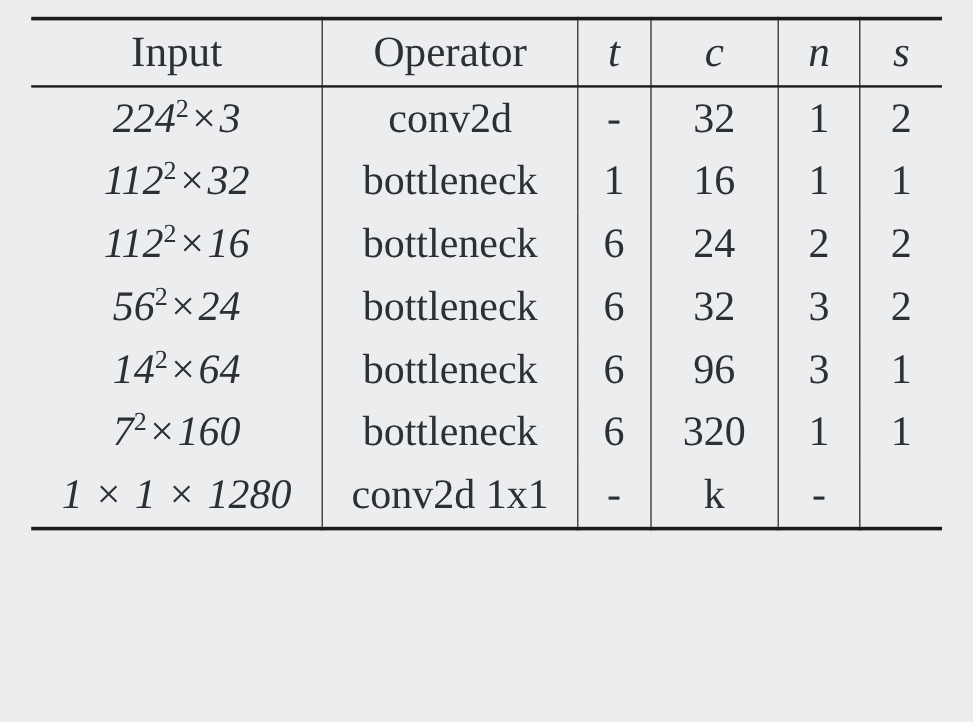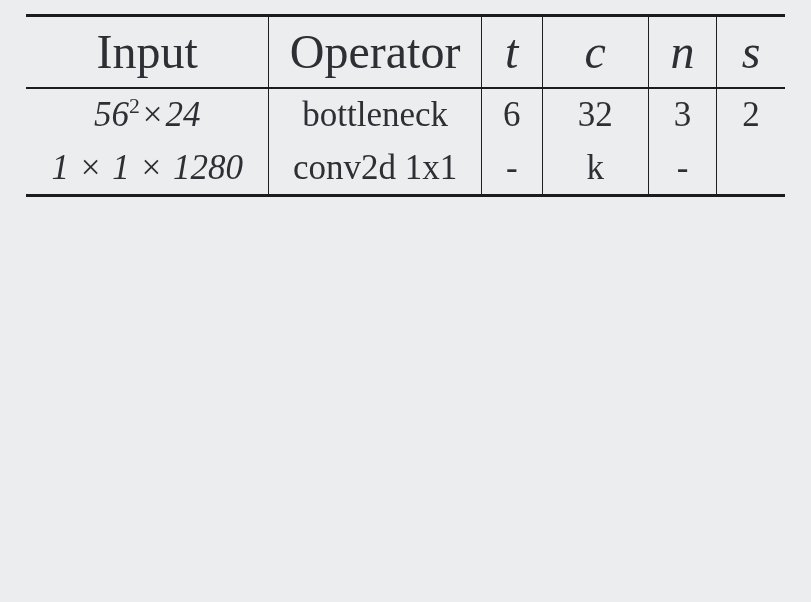--- a/index.html
+++ b/index.html
@@ -28,21 +28,21 @@
   col.c-s       { width:9%;  }
   th,td{
     text-align:center;
     font-weight:normal;
     padding:2px 4px 2px 4px;
     font-size:35px;
     line-height:1.38;
     white-space:nowrap;
   }
   th{
-    font-size:48px;
+    font-size:36px;
   }
   th.sep, td.sep{
     border-right:1.6px solid #1e1f21;
   }
   .toprule   { border-top:3px solid #1b1c1e; }
   .midrule   { border-top:2px solid #1b1c1e; }
   .bottomrule{ border-bottom:3px solid #1b1c1e; }
   .math{
     font-family:"Times New Roman",Times,serif;
     font-style:italic;
@@ -76,26 +76,66 @@
         <th class="sep">Input</th>
         <th class="sep">Operator</th>
         <th class="sep"><span class="math">t</span></th>
         <th class="sep"><span class="math">c</span></th>
         <th class="sep"><span class="math">n</span></th>
         <th><span class="math">s</span></th>
       </tr>
     </thead>
     <tbody id="tbody" class="midrule">
         <tr>
+          <td class="sep"><span class="math">224<sup>2</sup><span class="times">×</span>3</span></td>
+          <td class="sep">conv2d</td>
+          <td class="sep">-</td>
+          <td class="sep">32</td>
+          <td class="sep">1</td>
+          <td>2</td>
+        </tr>
+        <tr>
+          <td class="sep"><span class="math">112<sup>2</sup><span class="times">×</span>32</span></td>
+          <td class="sep">bottleneck</td>
+          <td class="sep">1</td>
+          <td class="sep">16</td>
+          <td class="sep">1</td>
+          <td>1</td>
+        </tr>
+        <tr>
+          <td class="sep"><span class="math">112<sup>2</sup><span class="times">×</span>16</span></td>
+          <td class="sep">bottleneck</td>
+          <td class="sep">6</td>
+          <td class="sep">24</td>
+          <td class="sep">2</td>
+          <td>2</td>
+        </tr>
+        <tr>
           <td class="sep"><span class="math">56<sup>2</sup><span class="times">×</span>24</span></td>
           <td class="sep">bottleneck</td>
           <td class="sep">6</td>
           <td class="sep">32</td>
           <td class="sep">3</td>
           <td>2</td>
+        </tr>
+        <tr>
+          <td class="sep"><span class="math">14<sup>2</sup><span class="times">×</span>64</span></td>
+          <td class="sep">bottleneck</td>
+          <td class="sep">6</td>
+          <td class="sep">96</td>
+          <td class="sep">3</td>
+          <td>1</td>
+        </tr>
+        <tr>
+          <td class="sep"><span class="math">7<sup>2</sup><span class="times">×</span>160</span></td>
+          <td class="sep">bottleneck</td>
+          <td class="sep">6</td>
+          <td class="sep">320</td>
+          <td class="sep">1</td>
+          <td>1</td>
         </tr>
         <tr class="bottomrule">
           <td class="sep"><span class="math">1 <span class="times">×</span> 1 <span class="times">×</span> 1280</span></td>
           <td class="sep">conv2d 1x1</td>
           <td class="sep">-</td>
           <td class="sep">k</td>
           <td class="sep">-</td>
           <td></td>
         </tr>
       </tbody>

